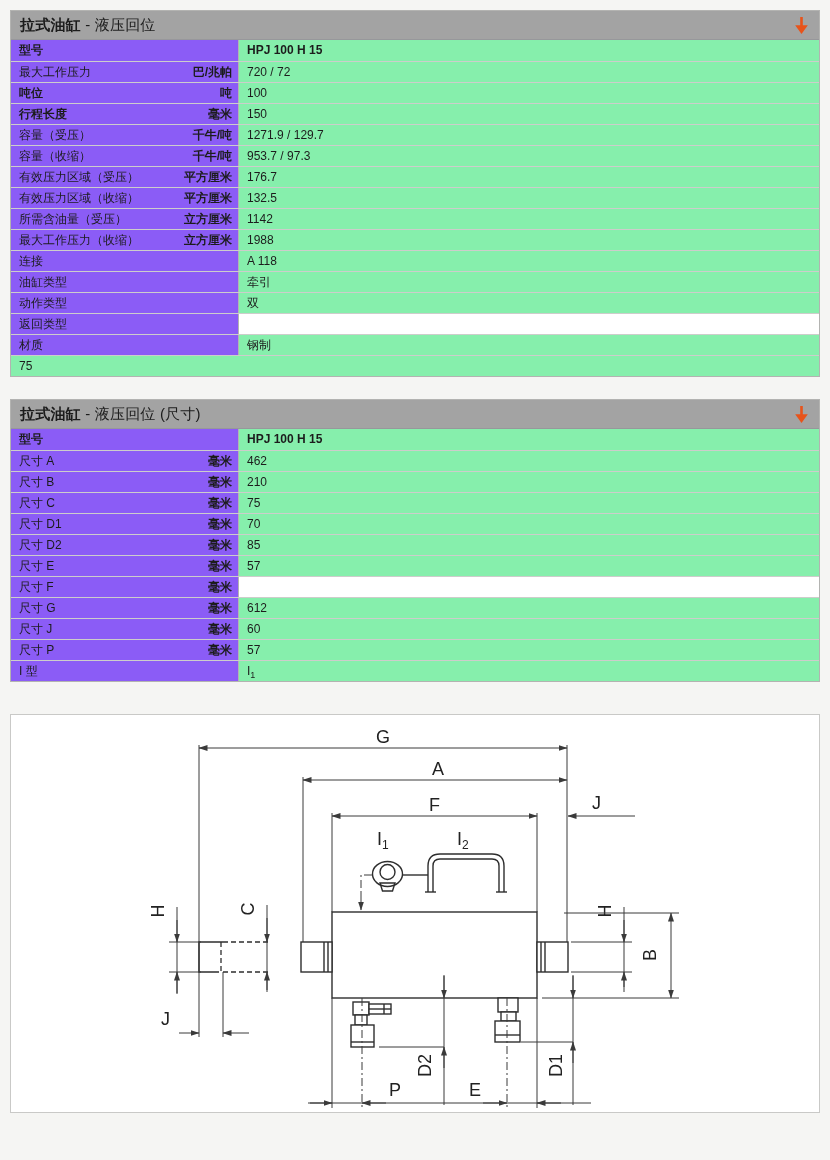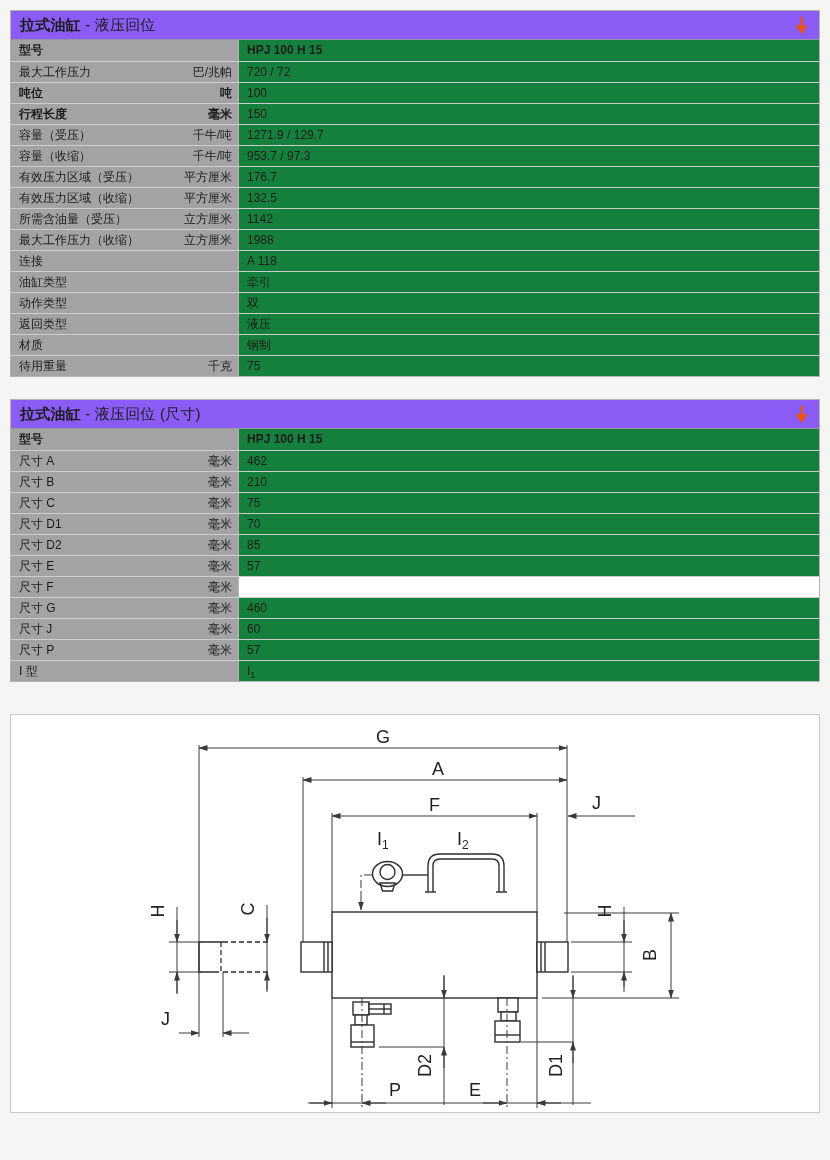--- a/index.html
+++ b/index.html
@@ -13,47 +13,47 @@
   .wrap{padding:10px;}
 
   
   .spec-table{
     border:1px solid #b3b3b1;
     background:#fff;
     margin-bottom:22px;
   }
   .tbl-header{
     display:flex;justify-content:space-between;align-items:center;
-    background:#8b5cf6;
+    background:#a3a3a3;
     border-bottom:1px solid #97979b;
     height:29px;padding:0 9px;box-sizing:border-box;
   }
   .tbl-title{font-size:15px;letter-spacing:0.2px;}
   .tbl-title .tb{font-weight:bold;}
   .dl-arrow{display:flex;align-items:center;cursor:pointer;}
   .rows{display:block;}
   .row{
     display:flex;align-items:stretch;
     height:21px;line-height:20px;
     font-size:12px;
     border-top:1px solid #cdcdcb;
     box-sizing:border-box;
   }
   .row:first-child{border-top:none;line-height:21px;}
   .cell-label{
     width:228px;box-sizing:border-box;
-    background:#a3a3a3;
+    background:#8b5cf6;
     display:flex;justify-content:space-between;
     padding:0 6px 0 8px;
     border-right:1px solid #b3b3b1;
     overflow:hidden;white-space:nowrap;
   }
-  .cell-label .unit{margin-left:8px;}
+  .cell-label .unit{margin-left:8px;font-weight:bold;}
   .cell-value{
-    flex:1;background:#15803d;
+    flex:1;background:#86efac;
     padding:0 8px;white-space:nowrap;
   }
   .row.bl .cell-label{font-weight:bold;}
   .row.bv .cell-value{font-weight:bold;}
   .cell-value sub{font-size:9px;}
 
   
   .diagram-box{
     margin-top:32px;
     background:#ffffff;
@@ -168,33 +168,28 @@
         <div class="row">
           <div class="cell-label">
             <span class="lab">动作类型</span>
           </div>
           <div class="cell-value">双</div>
         </div>
         <div class="row">
           <div class="cell-label">
             <span class="lab">返回类型</span>
           </div>
-          <div class="cell-value">液压</div>
         </div>
         <div class="row">
           <div class="cell-label">
             <span class="lab">材质</span>
           </div>
           <div class="cell-value">钢制</div>
         </div>
         <div class="row">
-          <div class="cell-label">
-            <span class="lab">待用重量</span>
-            <span class="unit">千克</span>
-          </div>
           <div class="cell-value">75</div>
         </div>
       </div>
   </section>
 
   <section class="spec-table">
     <div class="tbl-header">
       <div class="tbl-title"><span class="tb">拉式油缸</span><span> - 液压回位 (尺寸)</span></div>
       <span class="dl-arrow">
         <svg width="17" height="19" viewBox="0 0 17 19">
@@ -256,21 +251,21 @@
           <div class="cell-label">
             <span class="lab">尺寸 F</span>
             <span class="unit">毫米</span>
           </div>
         </div>
         <div class="row">
           <div class="cell-label">
             <span class="lab">尺寸 G</span>
             <span class="unit">毫米</span>
           </div>
-          <div class="cell-value">460</div>
+          <div class="cell-value">612</div>
         </div>
         <div class="row">
           <div class="cell-label">
             <span class="lab">尺寸 J</span>
             <span class="unit">毫米</span>
           </div>
           <div class="cell-value">60</div>
         </div>
         <div class="row">
           <div class="cell-label">

